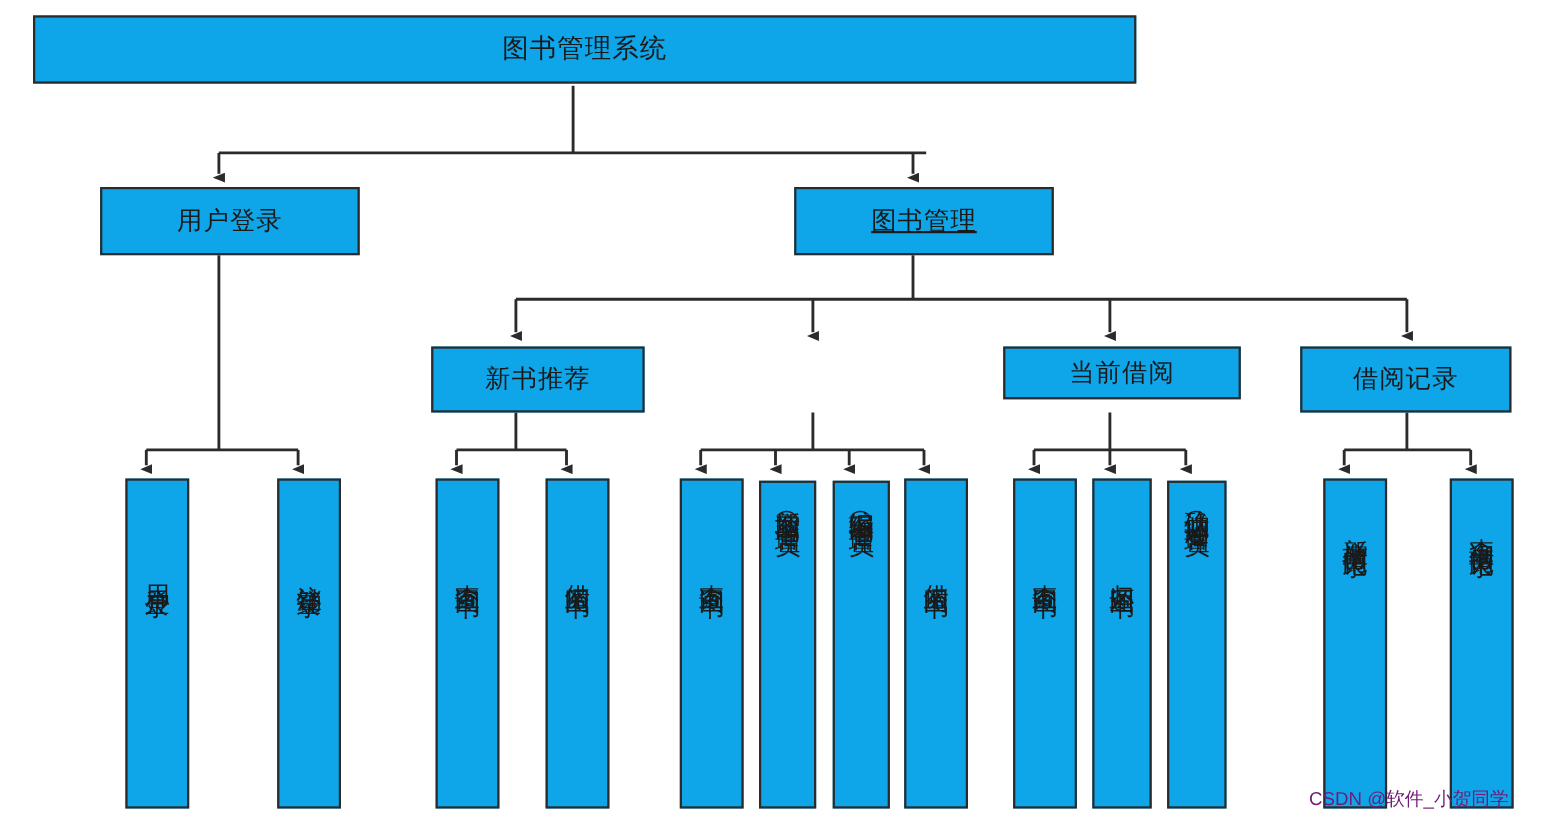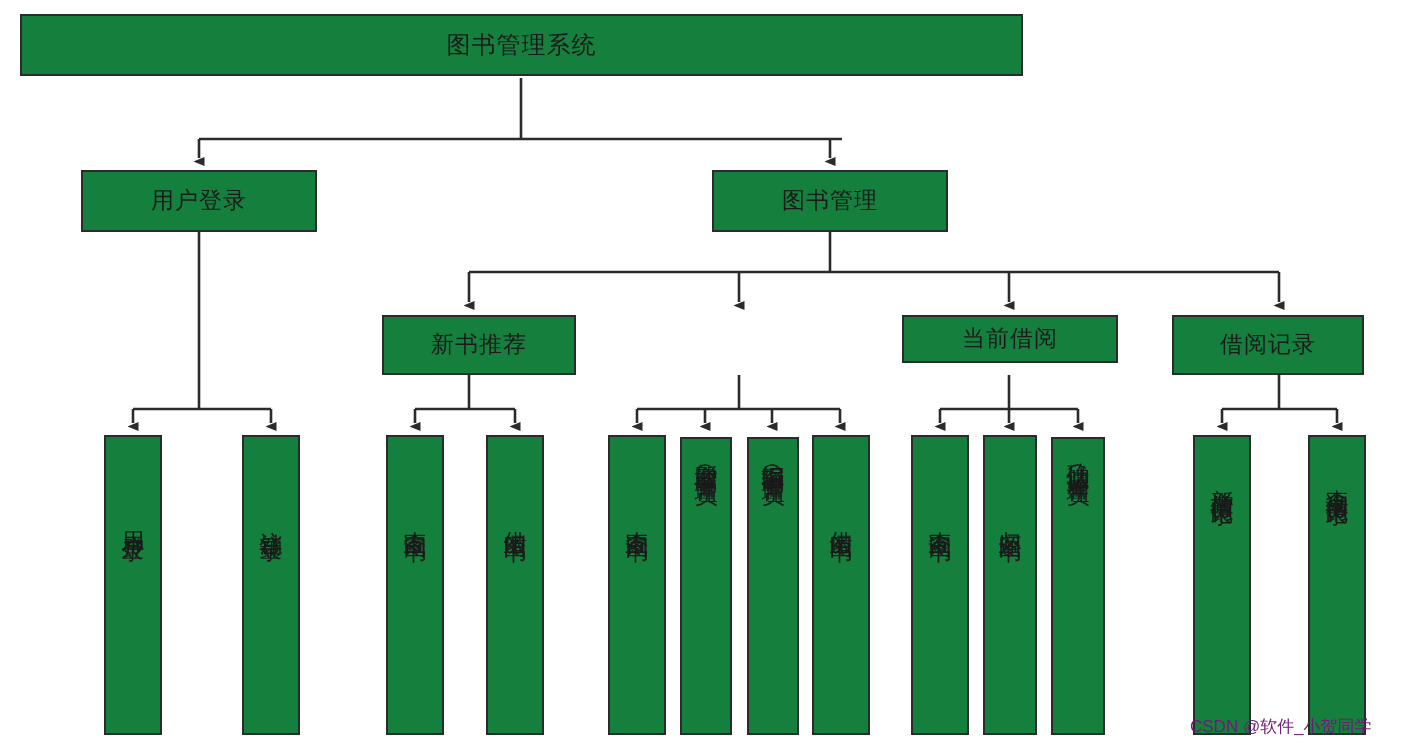--- a/index.html
+++ b/index.html
@@ -21,26 +21,27 @@
     left: 0;
     top: 0;
     width: 1405px;
     height: 747px;
     pointer-events: none;
   }
   .node {
     position: absolute;
     box-sizing: border-box;
     border: 2.5px solid #2b2b2b;
-    background: #15803d;
+    background: #0ea5e9;
     display: flex;
     align-items: center;
     justify-content: center;
     color: #1a1a1a;
     z-index: 2;
+    margin-left: 10px;
   }
   .node.horiz {
     font-size: 23px;
     letter-spacing: 1px;
     line-height: 1.1;
   }
   .node.root {
     font-size: 24px;
   }
   .node.vert {
@@ -123,21 +124,21 @@
     </g>
   </svg>
 
   <div class="node horiz root" style="left:20px; top:14px; width:1003px; height:62px;">
     <span>图书管理系统</span>
   </div>
 
   <div class="node horiz" style="left:81px; top:170px; width:236px; height:62px;">
     <span>用户登录</span>
   </div>
-  <div class="node horiz" style="left:712px; top:170px; width:236px; height:62px;">
+  <div class="node horiz" style="left:712px; top:170px; width:236px; height:62px;text-decoration:underline;">
     <span>图书管理</span>
   </div>
 
   <div class="node horiz" style="left:382px; top:315px; width:194px; height:60px;">
     <span>新书推荐</span>
   </div>
   <div class="node horiz" style="left:902px; top:315px; width:216px; height:48px;">
     <span>当前借阅</span>
   </div>
   <div class="node horiz" style="left:1172px; top:315px; width:192px; height:60px;">

